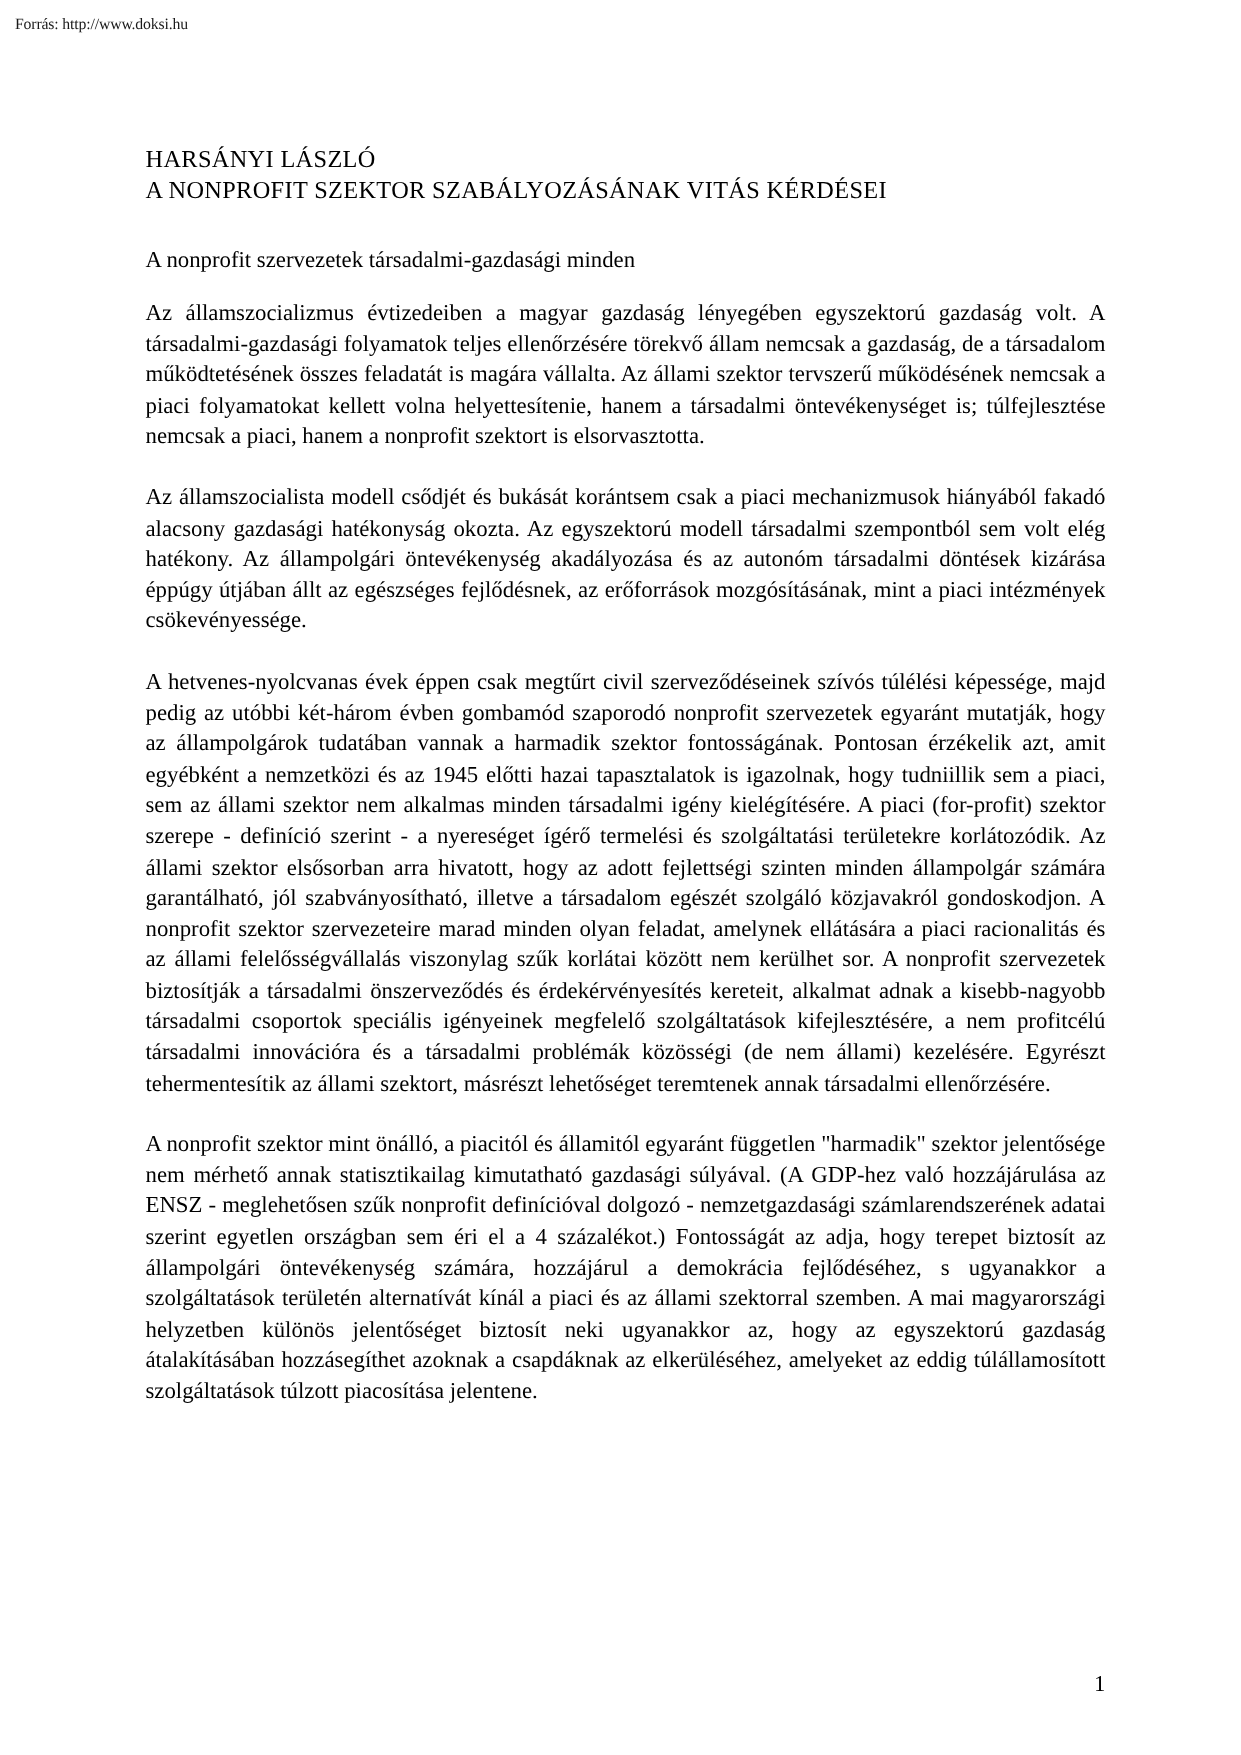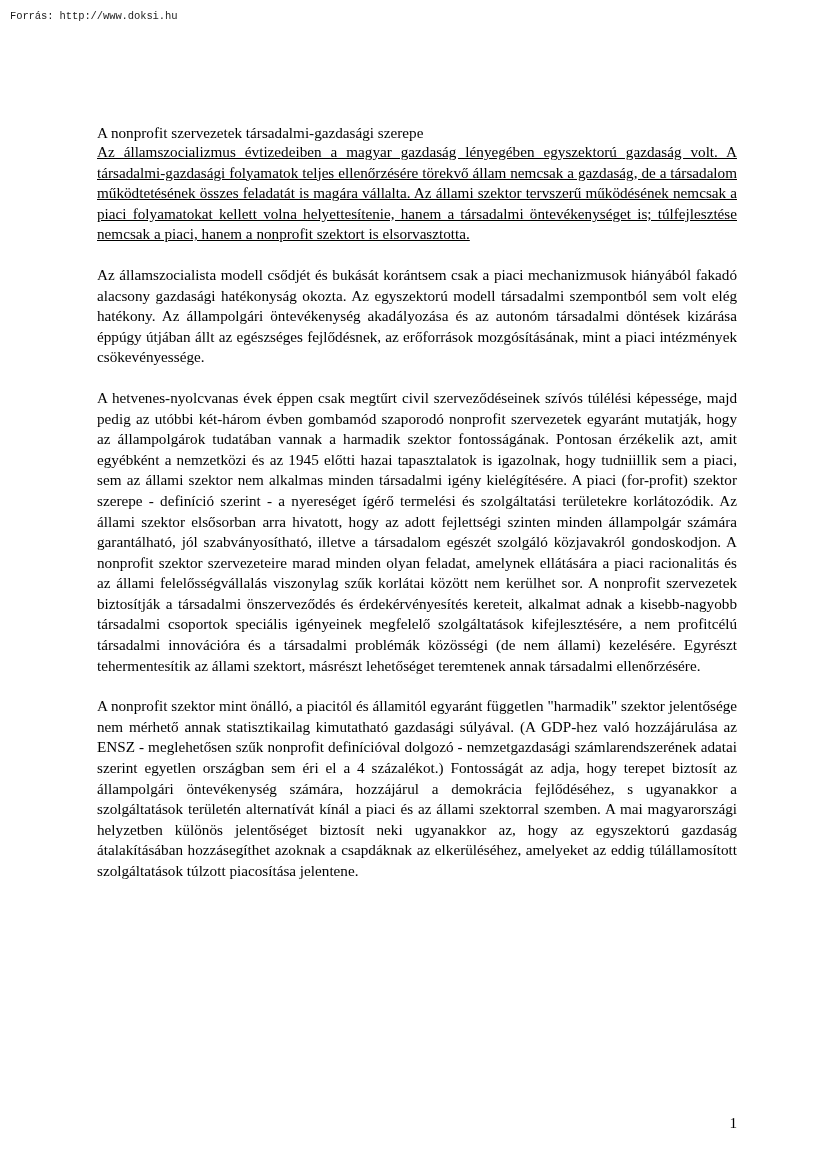--- a/index.html
+++ b/index.html
@@ -19,21 +19,21 @@
     overflow: hidden;
     font-family: "Liberation Serif", "DejaVu Serif", serif;
     color: #000000;
   }
 
   
   .source-header {
     position: absolute;
     top: 10px;
     left: 10px;
-    font-family: Liberation Mono, monospace;
+    font-family: Liberation Serif, serif;
     font-size: 10.5px;
     line-height: 13px;
     color: #1a1a1a;
     letter-spacing: -0.1px;
     white-space: nowrap;
   }
 
   
   .content {
     position: absolute;
@@ -63,22 +63,21 @@
     font-size: 15.2px;
     line-height: 20.6px;
     text-align: justify;
     text-justify: inter-word;
     margin: 0;
     margin-top: 20px;
     hyphens: none;
   }
 
   p.body-par:first-of-type {
-    margin-top: 0;
-    text-decoration: underline;
+    margin-top: 16px;
   }
 
   .par-gap-top {
     margin-top: 21px;
   }
 
   .tail-heading {
     font-size: 15.2px;
     line-height: 19px;
     margin-top: 49px;
@@ -97,22 +96,26 @@
 </style>
 </head>
 <body>
 
 <div class="page">
 
   <div class="source-header">Forrás: http://www.doksi.hu</div>
 
   <div class="content">
 
+    <div class="title-block">
+      <div class="title-line">HARSÁNYI LÁSZLÓ</div>
+      <div class="title-line">A NONPROFIT SZEKTOR SZABÁLYOZÁSÁNAK VITÁS KÉRDÉSEI</div>
+    </div>
 
-    <div class="section-heading">A nonprofit szervezetek társadalmi-gazdasági szerepe</div>
+    <div class="section-heading">A nonprofit szervezetek társadalmi-gazdasági minden</div>
 
     <p class="body-par par-gap-top">Az államszocializmus évtizedeiben a magyar gazdaság lényegében egyszektorú gazdaság volt. A társadalmi-gazdasági folyamatok teljes ellenőrzésére törekvő állam nemcsak a gazdaság, de a társadalom működtetésének összes feladatát is magára vállalta. Az állami szektor tervszerű működésének nemcsak a piaci folyamatokat kellett volna helyettesítenie, hanem a társadalmi öntevékenységet is; túlfejlesztése nemcsak a piaci, hanem a nonprofit szektort is elsorvasztotta.</p>
 
     <p class="body-par">Az államszocialista modell csődjét és bukását korántsem csak a piaci mechanizmusok hiányából fakadó alacsony gazdasági hatékonyság okozta. Az egyszektorú modell társadalmi szempontból sem volt elég hatékony. Az állampolgári öntevékenység akadályozása és az autonóm társadalmi döntések kizárása éppúgy útjában állt az egészséges fejlődésnek, az erőforrások mozgósításának, mint a piaci intézmények csökevényessége.</p>
 
     <p class="body-par">A hetvenes-nyolcvanas évek éppen csak megtűrt civil szerveződéseinek szívós túlélési képessége, majd pedig az utóbbi két-három évben gombamód szaporodó nonprofit szervezetek egyaránt mutatják, hogy az állampolgárok tudatában vannak a harmadik szektor fontosságának. Pontosan érzékelik azt, amit egyébként a nemzetközi és az 1945 előtti hazai tapasztalatok is igazolnak, hogy tudniillik sem a piaci, sem az állami szektor nem alkalmas minden társadalmi igény kielégítésére. A piaci (for-profit) szektor szerepe - definíció szerint - a nyereséget ígérő termelési és szolgáltatási területekre korlátozódik. Az állami szektor elsősorban arra hivatott, hogy az adott fejlettségi szinten minden állampolgár számára garantálható, jól szabványosítható, illetve a társadalom egészét szolgáló közjavakról gondoskodjon. A nonprofit szektor szervezeteire marad minden olyan feladat, amelynek ellátására a piaci racionalitás és az állami felelősségvállalás viszonylag szűk korlátai között nem kerülhet sor. A nonprofit szervezetek biztosítják a társadalmi önszerveződés és érdekérvényesítés kereteit, alkalmat adnak a kisebb-nagyobb társadalmi csoportok speciális igényeinek megfelelő szolgáltatások kifejlesztésére, a nem profitcélú társadalmi innovációra és a társadalmi problémák közösségi (de nem állami) kezelésére. Egyrészt tehermentesítik az állami szektort, másrészt lehetőséget teremtenek annak társadalmi ellenőrzésére.</p>
 
     <p class="body-par">A nonprofit szektor mint önálló, a piacitól és államitól egyaránt független "harmadik" szektor jelentősége nem mérhető annak statisztikailag kimutatható gazdasági súlyával. (A GDP-hez való hozzájárulása az ENSZ - meglehetősen szűk nonprofit definícióval dolgozó - nemzetgazdasági számlarendszerének adatai szerint egyetlen országban sem éri el a 4 százalékot.) Fontosságát az adja, hogy terepet biztosít az állampolgári öntevékenység számára, hozzájárul a demokrácia fejlődéséhez, s ugyanakkor a szolgáltatások területén alternatívát kínál a piaci és az állami szektorral szemben. A mai magyarországi helyzetben különös jelentőséget biztosít neki ugyanakkor az, hogy az egyszektorú gazdaság átalakításában hozzásegíthet azoknak a csapdáknak az elkerüléséhez, amelyeket az eddig túlállamosított szolgáltatások túlzott piacosítása jelentene.</p>
 
 

